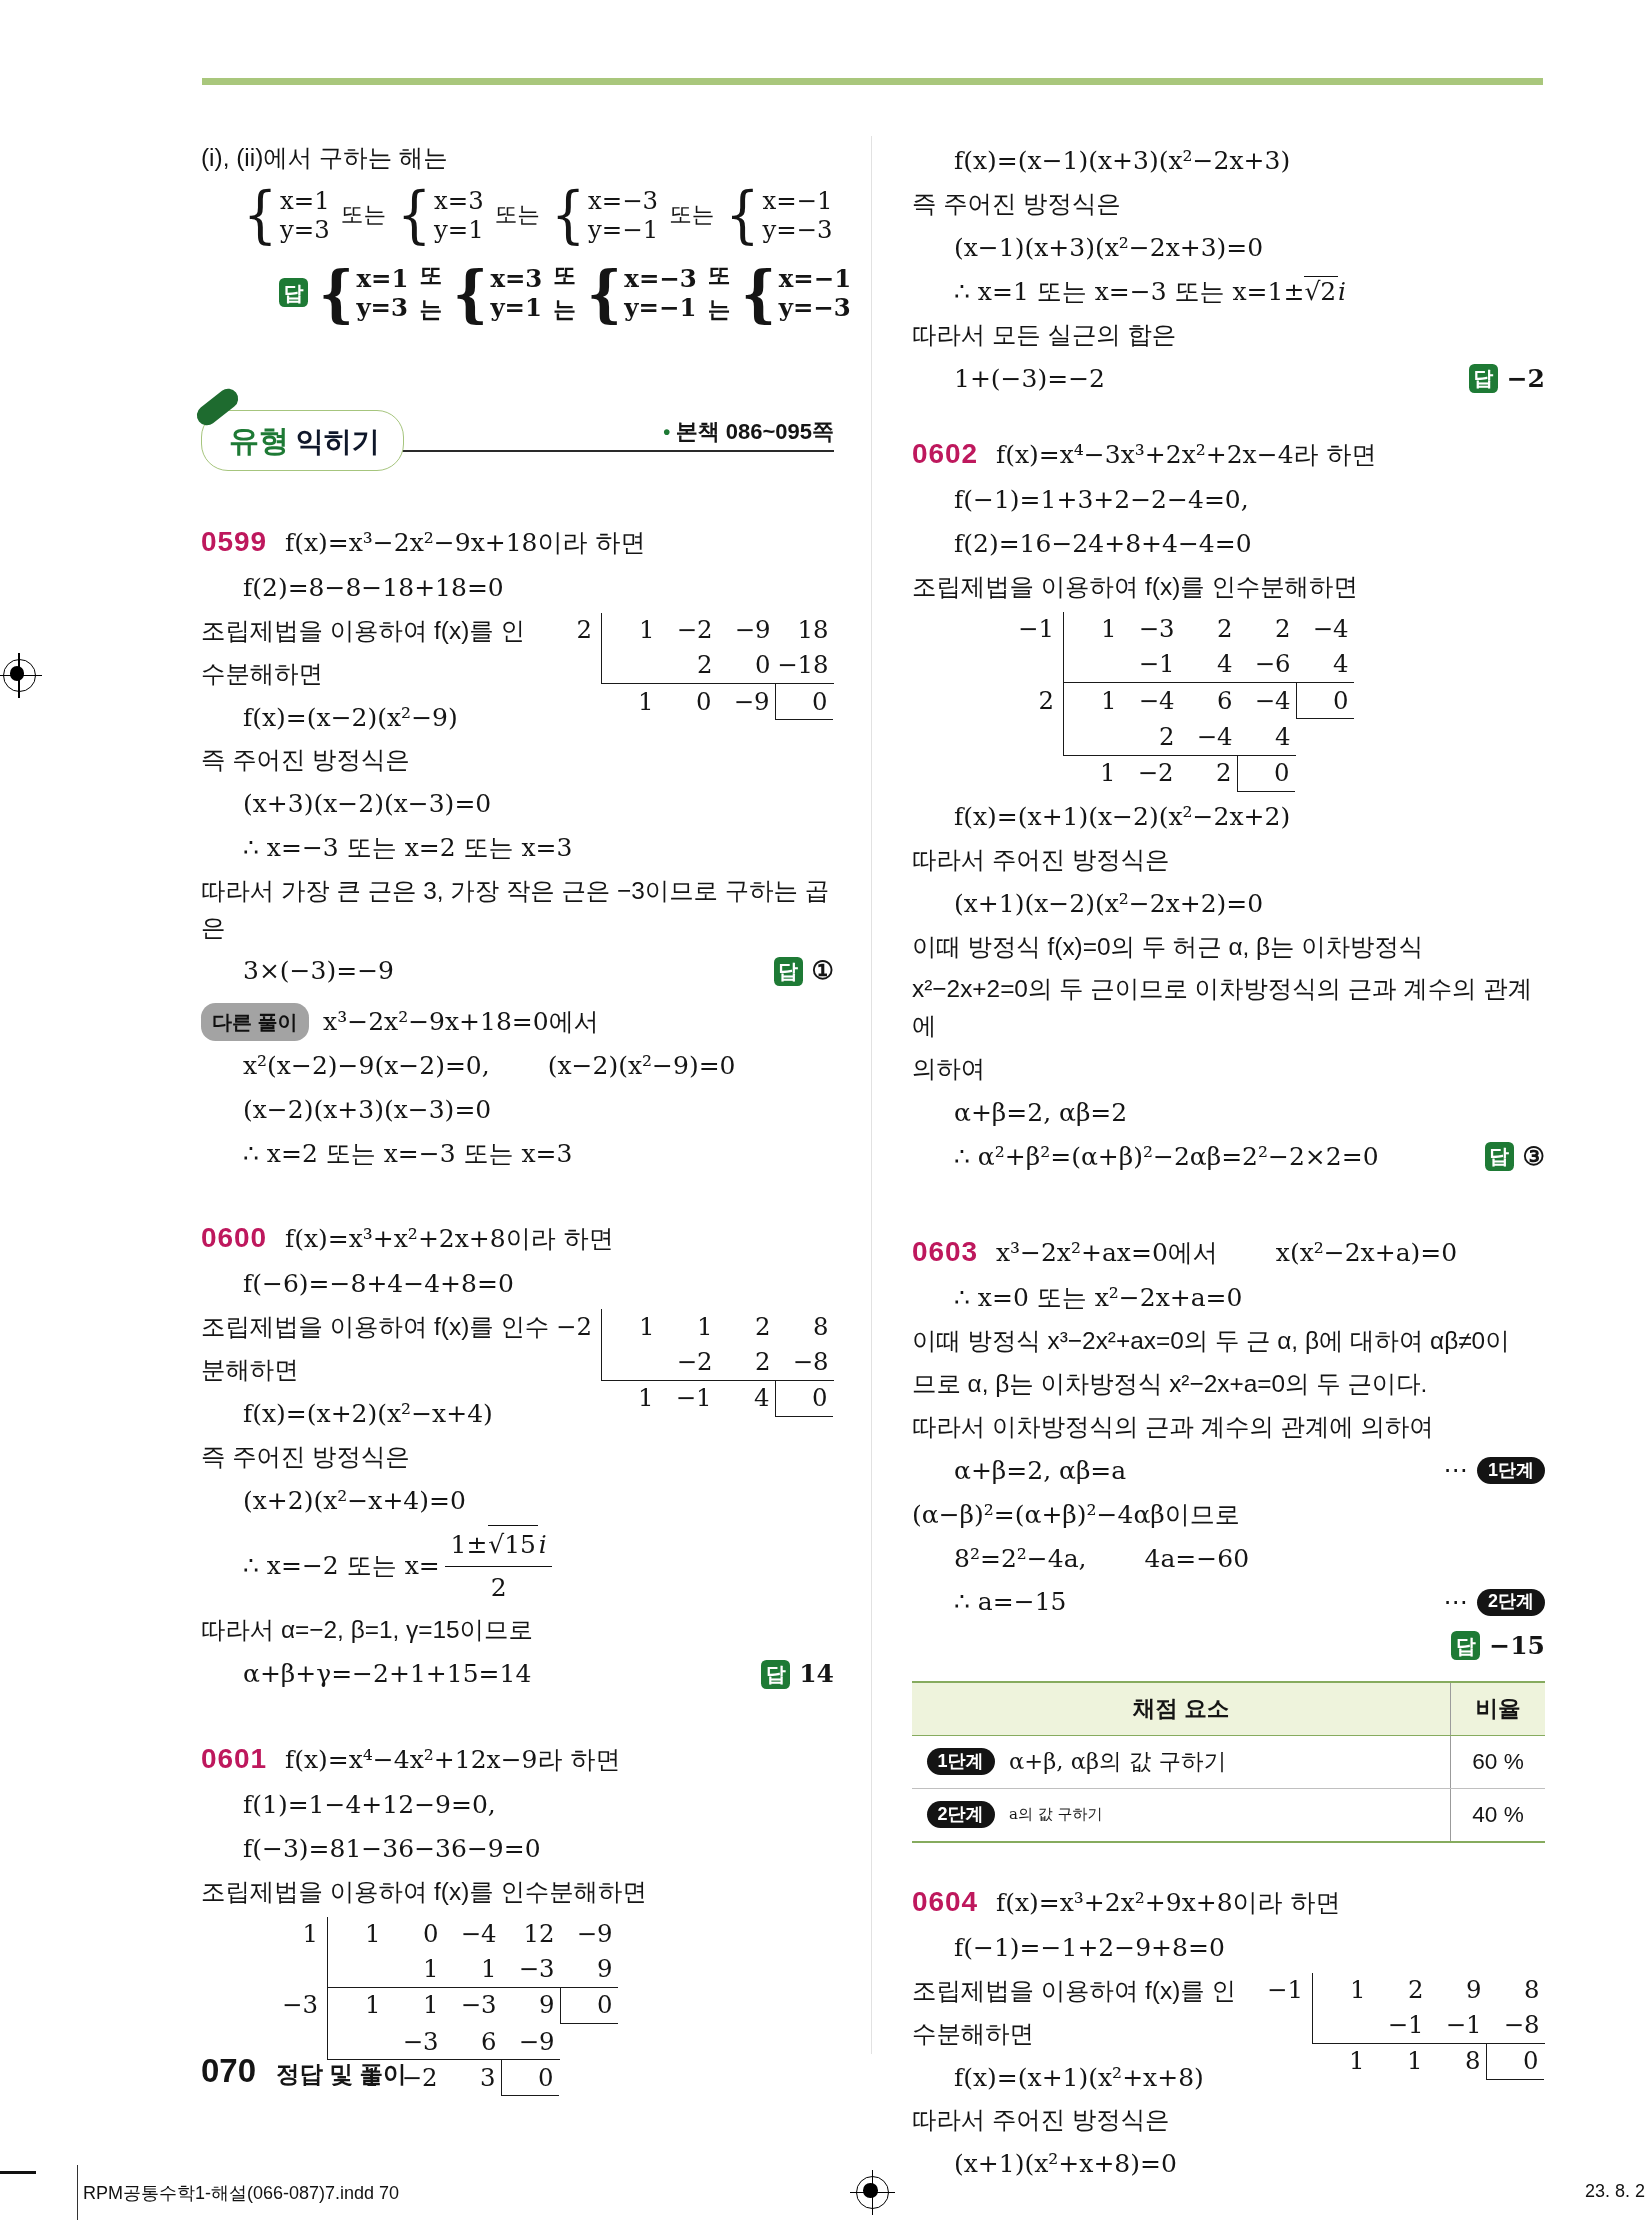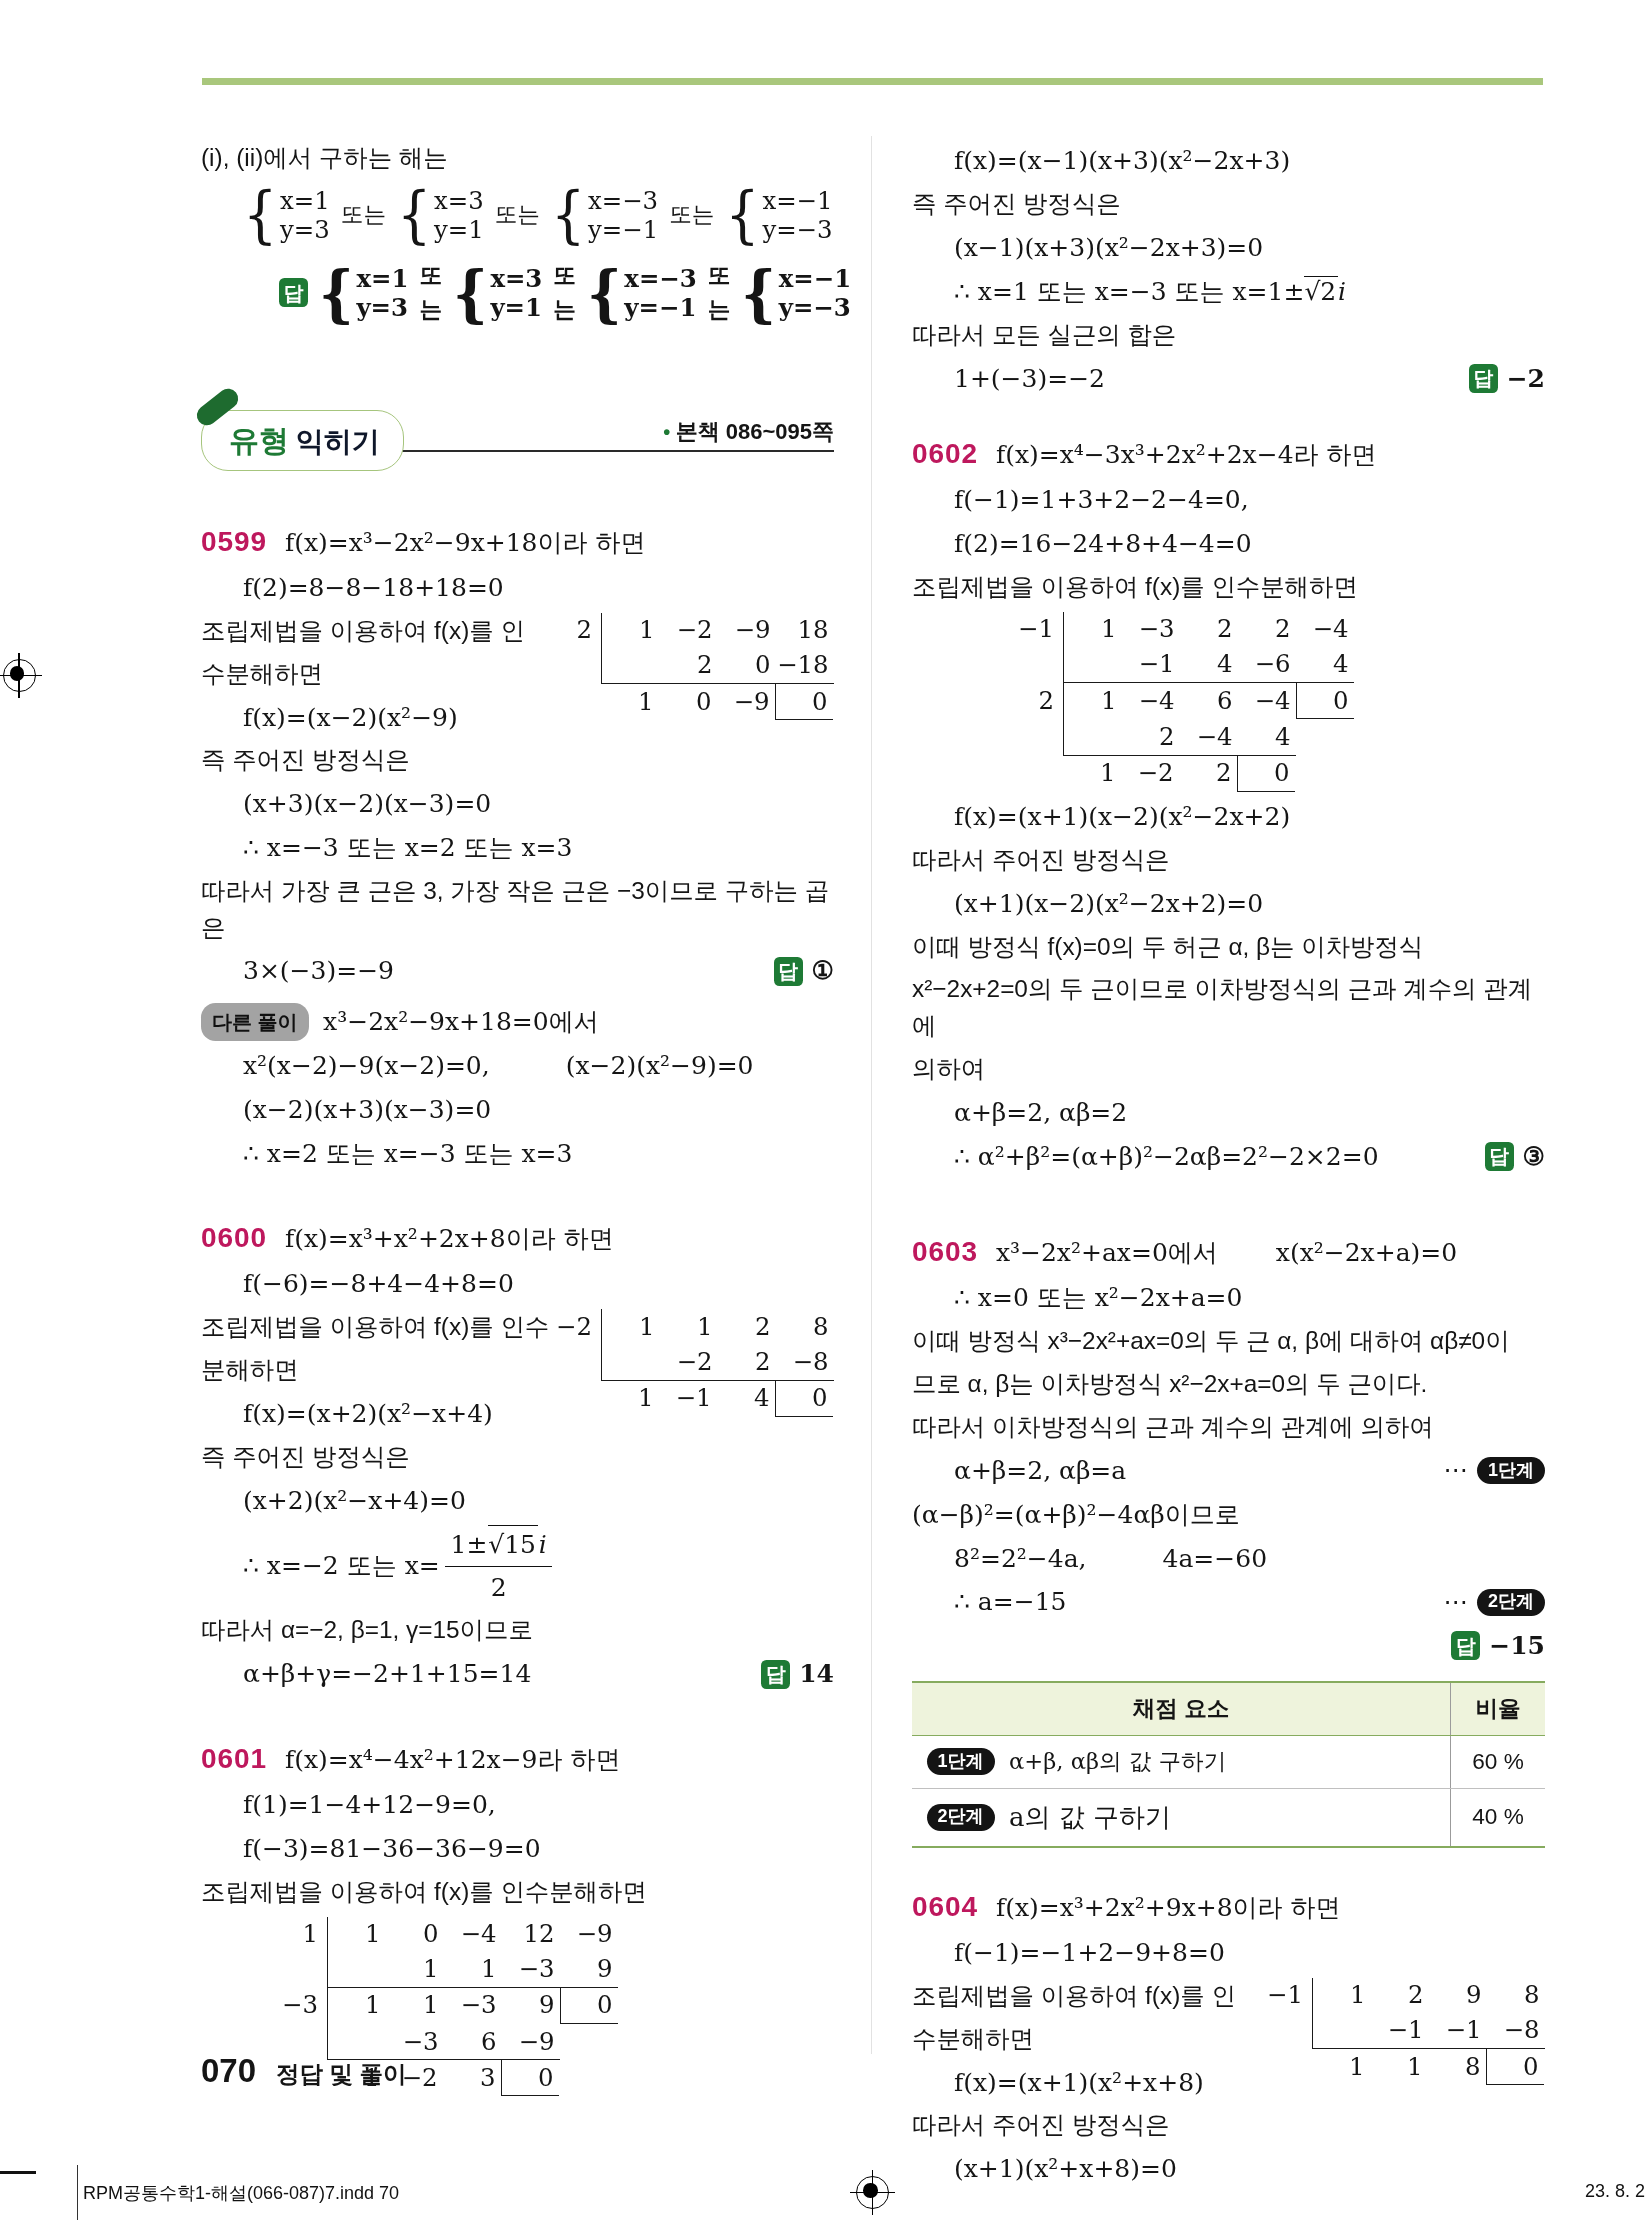--- a/index.html
+++ b/index.html
@@ -9,21 +9,21 @@
   .coldiv { position:absolute; left:871px; top:136px; width:0.9px; height:1918px; background:#e2e2e2; }
 
   .col { position:absolute; width:633px; font-size:24.4px; line-height:1.5; }
   .col-left  { left:201px; top:134px; }
   .col-right { left:912px; top:136px; }
 
   .ln { margin:6.3px 0; }
   .m  { font-family:"DejaVu Serif", serif; font-size:25px; }
   .ind  { padding-left:42px; }
   .ind2 { padding-left:87px; }
-  .gap2 { display:flex; gap:76px; }
+  .gap2 { display:flex; gap:58px; }
 
   .phead { display:flex; align-items:baseline; gap:18px; margin-top:0; }
   .pnum { color:#be185d; font-weight:bold; font-size:28px; letter-spacing:0.9px; font-family:"Liberation Sans",sans-serif; }
   .prob { margin-top:45px; }
 
   .ansrow { display:flex; justify-content:space-between; align-items:center; }
   .ansright { display:flex; align-items:center; gap:9px; white-space:nowrap; }
   .abadge { display:inline-block; background:#1e7a35; color:#fff; font-weight:bold; font-size:20px;
             line-height:1; padding:4.5px 4.5px; border-radius:5.4px; font-family:"Liberation Sans",sans-serif; }
   .aval { font-weight:bold; font-family:"DejaVu Serif", serif; font-size:25px; }
@@ -521,21 +521,21 @@
       <div class="sc-r">
         <span class="sc-c1">
             <span class="sbadge">1단계</span>
             <span class="m" style="font-size:22.6px;">α+β, αβ의 값 구하기</span>
           </span>
         <span class="sc-c2">60 %</span>
       </div>
       <div class="sc-r">
         <span class="sc-c1">
             <span class="sbadge">2단계</span>
-            <span class="m" style="font-size:26px;">a의 값 구하기</span>
+            <span class="m" style="font-size:15px;">a의 값 구하기</span>
           </span>
         <span class="sc-c2">40 %</span>
       </div>
     </div>
 
     <div class="prob" style="margin-top:38px;">
       <div class="ln phead">
         <span class="pnum">0604</span>
         <span class="m">f(x)=x³+2x²+9x+8이라 하면</span>
       </div>

